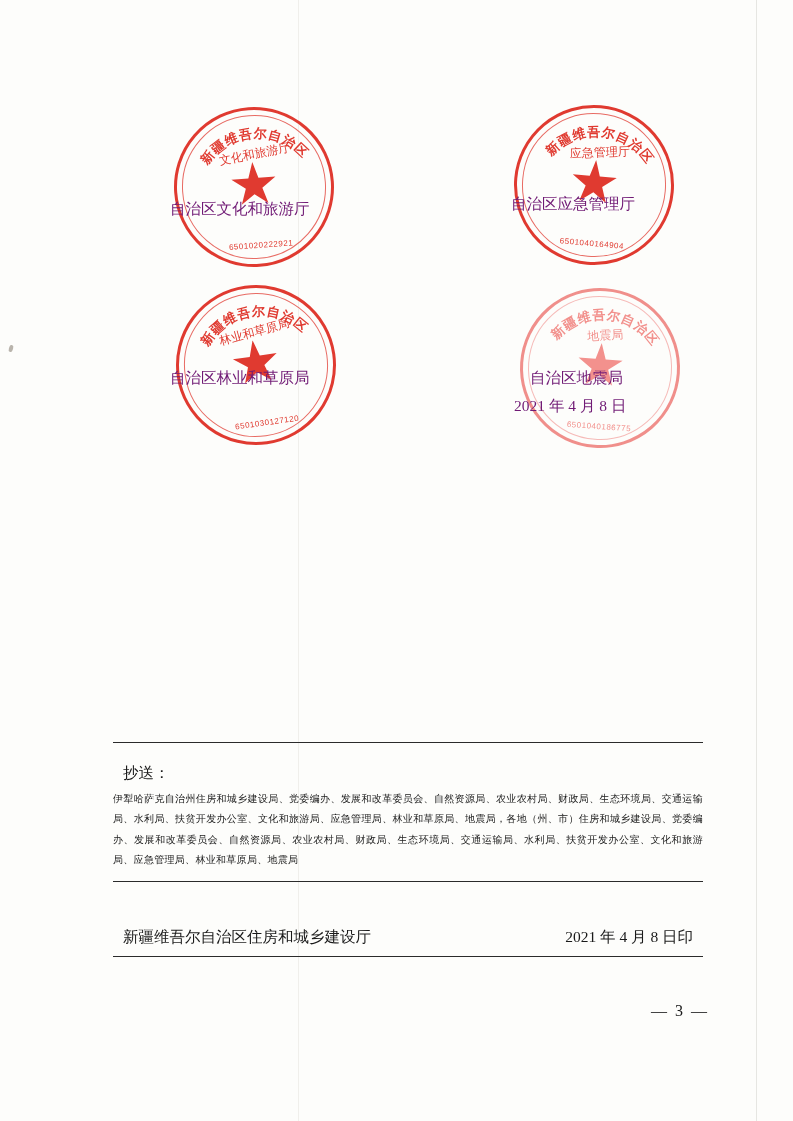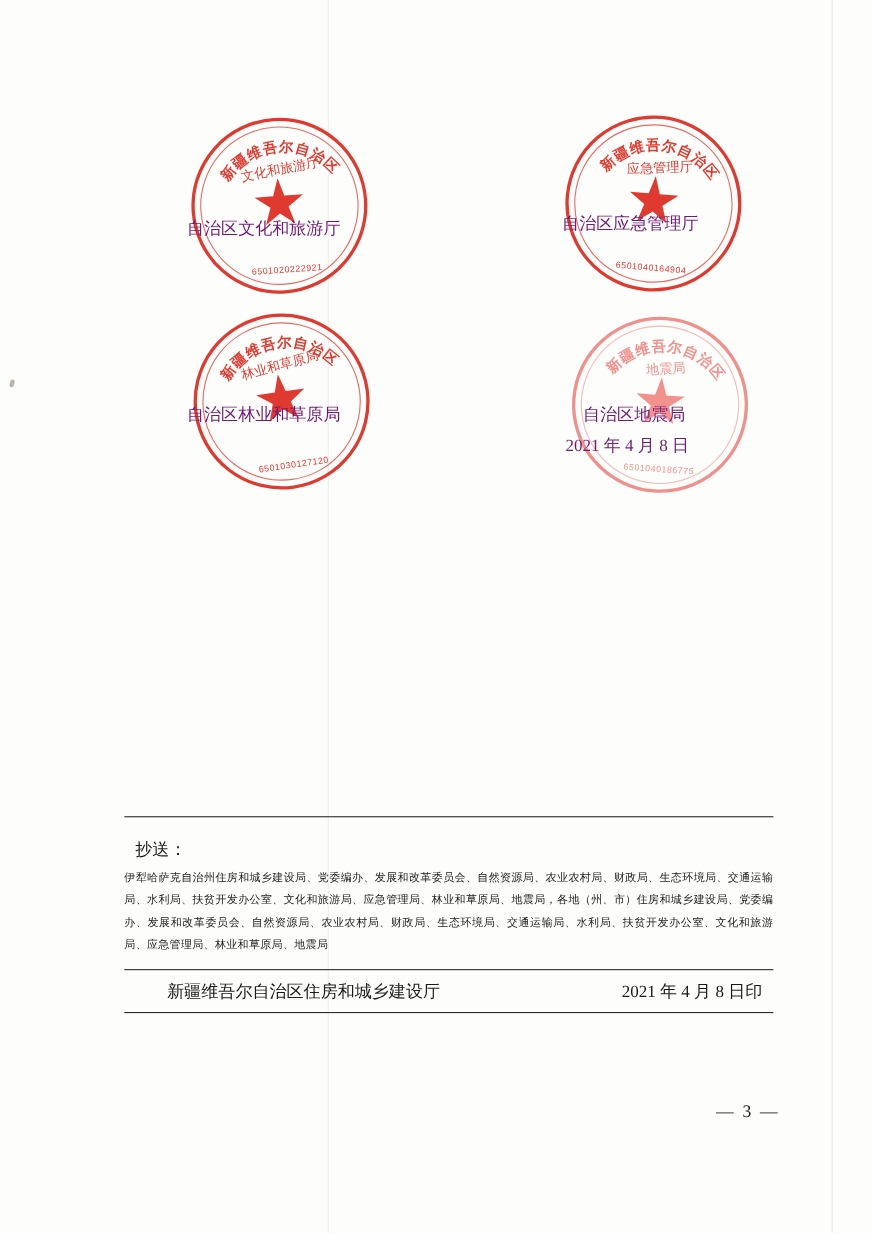--- a/index.html
+++ b/index.html
@@ -167,22 +167,22 @@
     text-justify: inter-ideograph;
     letter-spacing: .3px;
   }
   .issuer-row {
     display: flex;
     justify-content: space-between;
     align-items: baseline;
     padding: 9px 6px 8px 10px;
     font-size: 15.5px;
   }
-  .issuer-name { white-space: nowrap; margin-left: 29px; }
-  .issuer-date { white-space: nowrap; padding-right: 4px; }
+  .issuer-name { white-space: nowrap; }
+  .issuer-date { white-space: nowrap; padding-right: 4px; margin-top: 36px; }
 
   .page-number {
     position: absolute;
     right: 84px;
     top: 1002px;
     font-size: 16px;
     letter-spacing: 2px;
   }
 </style>
 </head>

